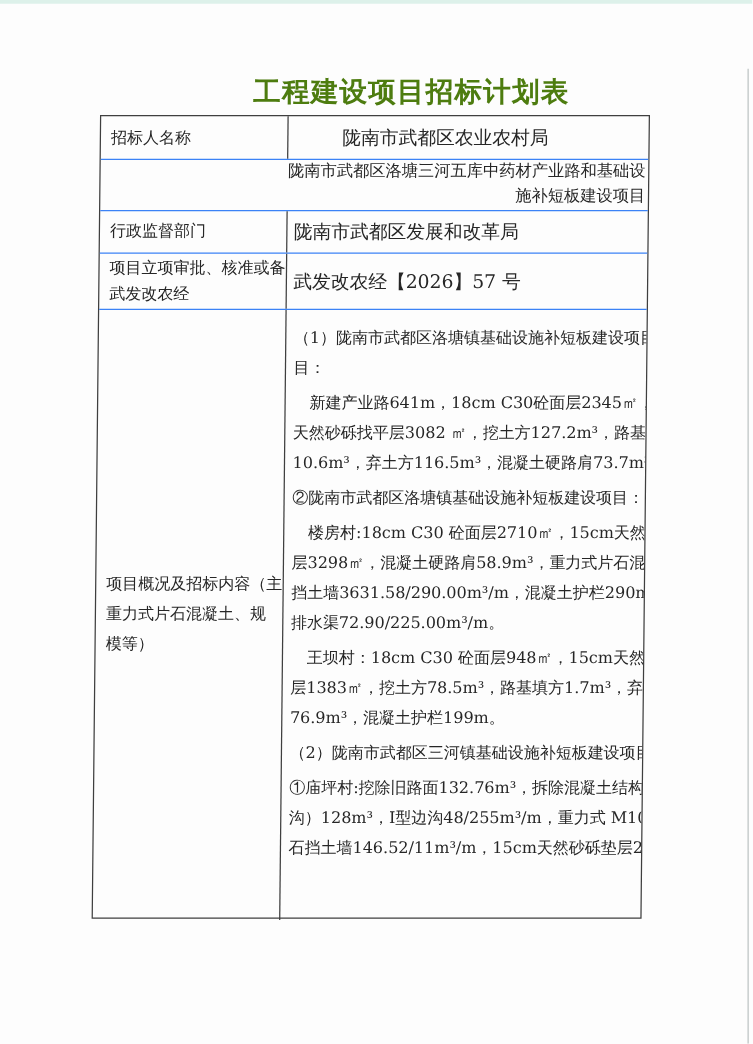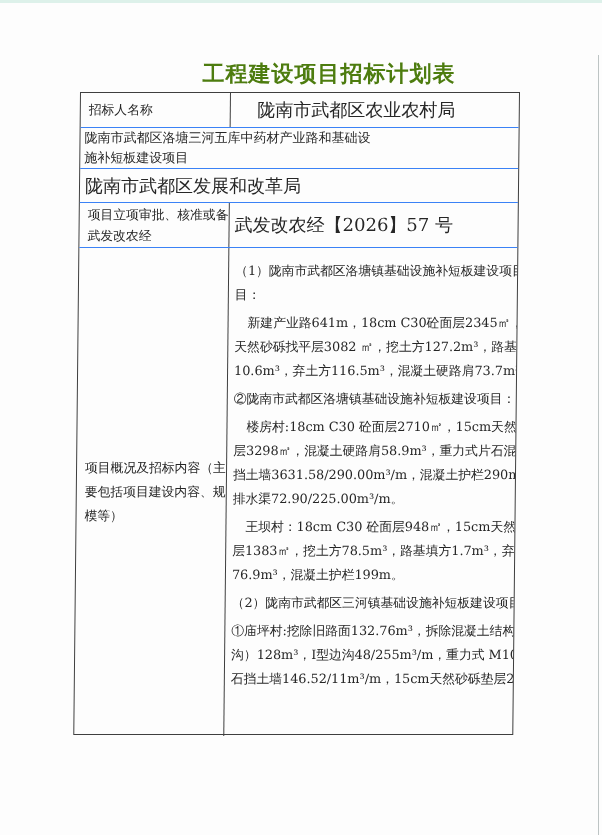--- a/index.html
+++ b/index.html
@@ -43,24 +43,24 @@
     display:flex;flex-direction:column;justify-content:center;
     padding-left:8px;padding-right:4px;
     font-size:12.8px;color:#262626;
   }
   .label .line{line-height:21px;white-space:nowrap;}
   .big-label .line{line-height:24px;}
   .value{
     flex:1;
     display:flex;flex-direction:column;justify-content:center;
     padding-left:5px;padding-right:2px;
-    font-size:18px;color:#262626;
+    font-size:15px;color:#262626;
   }
   .value.center{align-items:center;padding-right:42px;}
-  .value.vlines{padding-left:4px;font-size:13px;}
+  .value.vlines{padding-left:4px;font-size:13px;text-align:right;}
   .value .line{line-height:20px;white-space:nowrap;}
   .content{
     flex:1;
     padding:11px 2px 0 6px;
     font-size:12.8px;color:#262626;
     overflow:hidden;
   }
   .content .cline{line-height:24px;white-space:nowrap;}
   .content .cline.ps{margin-top:4px;}
   .content .cline.ps:first-child{margin-top:0;}
@@ -83,35 +83,36 @@
     </div>
 
     <div class="row r2">
       <div class="cell value vlines">
           <div class="line">陇南市武都区洛塘三河五库中药材产业路和基础设</div>
           <div class="line">施补短板建设项目</div>
         </div>
     </div>
 
     <div class="row r3">
+      <div class="cell label">行政监督部门</div>
       <div class="cell value">陇南市武都区发展和改革局</div>
     </div>
 
     <div class="row r4">
       <div class="cell label">
           <div class="line">项目立项审批、核准或备</div>
           <div class="line">武发改农经</div>
         </div>
       <div class="cell value">武发改农经【2026】57 号</div>
     </div>
 
     <div class="row r5">
       <div class="cell label big-label">
           <div class="line">项目概况及招标内容（主</div>
-          <div class="line">要包括项目建设内容、规</div>
+          <div class="line">重力式片石混凝土、规</div>
           <div class="line">模等）</div>
         </div>
       <div class="cell content">
           <div class="cline ps">（1）陇南市武都区洛塘镇基础设施补短板建设项目</div>
           <div class="cline">目：</div>
           <div class="cline ps ind">新建产业路641m，18cm C30砼面层2345㎡，10cm</div>
           <div class="cline">天然砂砾找平层3082 ㎡，挖土方127.2m³，路基填方</div>
           <div class="cline">10.6m³，弃土方116.5m³，混凝土硬路肩73.7m³。</div>
           <div class="cline ps">②陇南市武都区洛塘镇基础设施补短板建设项目：</div>
           <div class="cline ps ind">楼房村:18cm C30 砼面层2710㎡，15cm天然砂砾垫</div>

